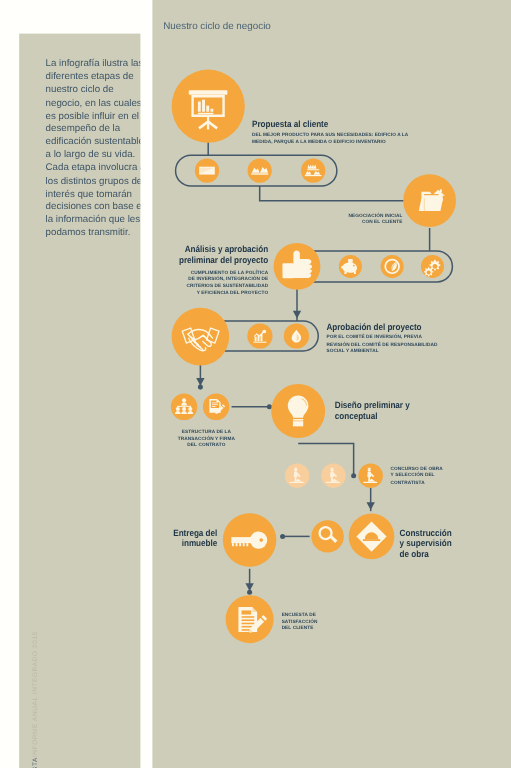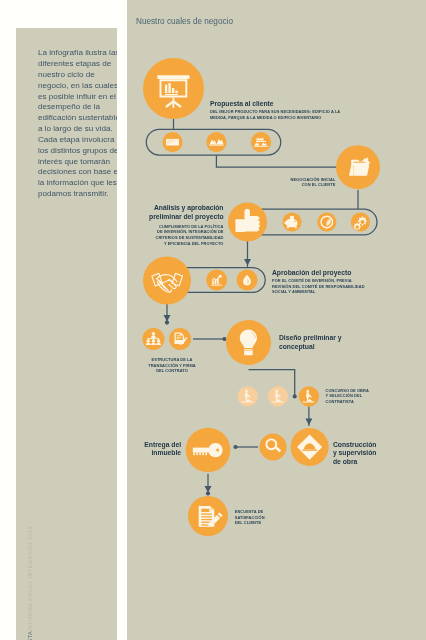--- a/index.html
+++ b/index.html
@@ -41,21 +41,21 @@
   <div class="page" id="left-page">
     <div id="intro-text">La infografía ilustra las diferentes etapas de nuestro ciclo de negocio, en las cuales es posible influir en el desempeño de la edificación sustentable a lo largo de su vida. Cada etapa involucra a los distintos grupos de interés que tomarán decisiones con base en la información que les podamos transmitir.</div>
     <div id="folio">
       <span class="num">32</span><span class="sep"></span><span>VESTA</span><span class="sep"></span><span class="faint">INFORME ANUAL INTEGRADO 2015</span>
     </div>
   </div>
 
   <div id="gutter"></div>
 
   <div class="page" id="right-page">
-    <div id="page-title">Nuestro cuales de negocio</div>
+    <div id="page-title">Nuestro ciclo de negocio</div>
     <svg class="svg-layer" id="flow" viewBox="127 0 299 640" width="299" height="640">
       <g id="connectors" fill="none" stroke="#44586a" stroke-width="1.25">
 
         <path d="M173.5 118.5 L173.5 130"></path>
         <rect x="146.3" y="129.4" width="134.4" height="25.6" rx="12.8"></rect>
 
         <path d="M216.4 155 L216.4 167.2 L352 167.2"></path>
         <circle cx="352.5" cy="167.2" r="2.1" fill="#44586a" stroke="none"></circle>
 
         <path d="M358 190 L358 209"></path>

